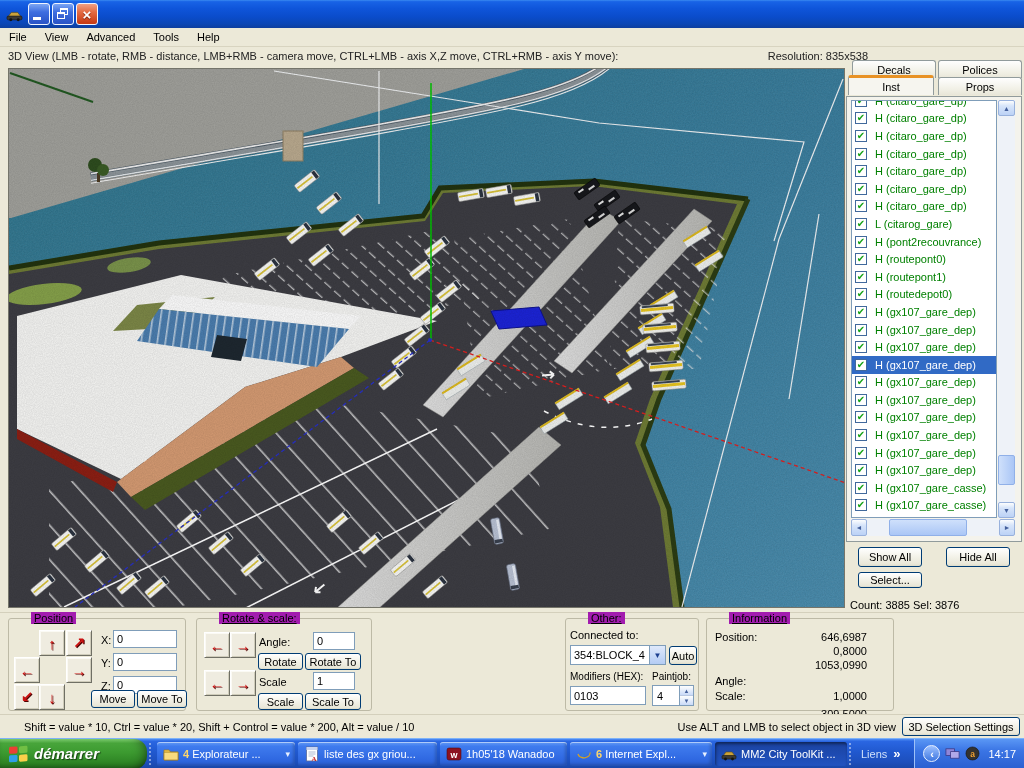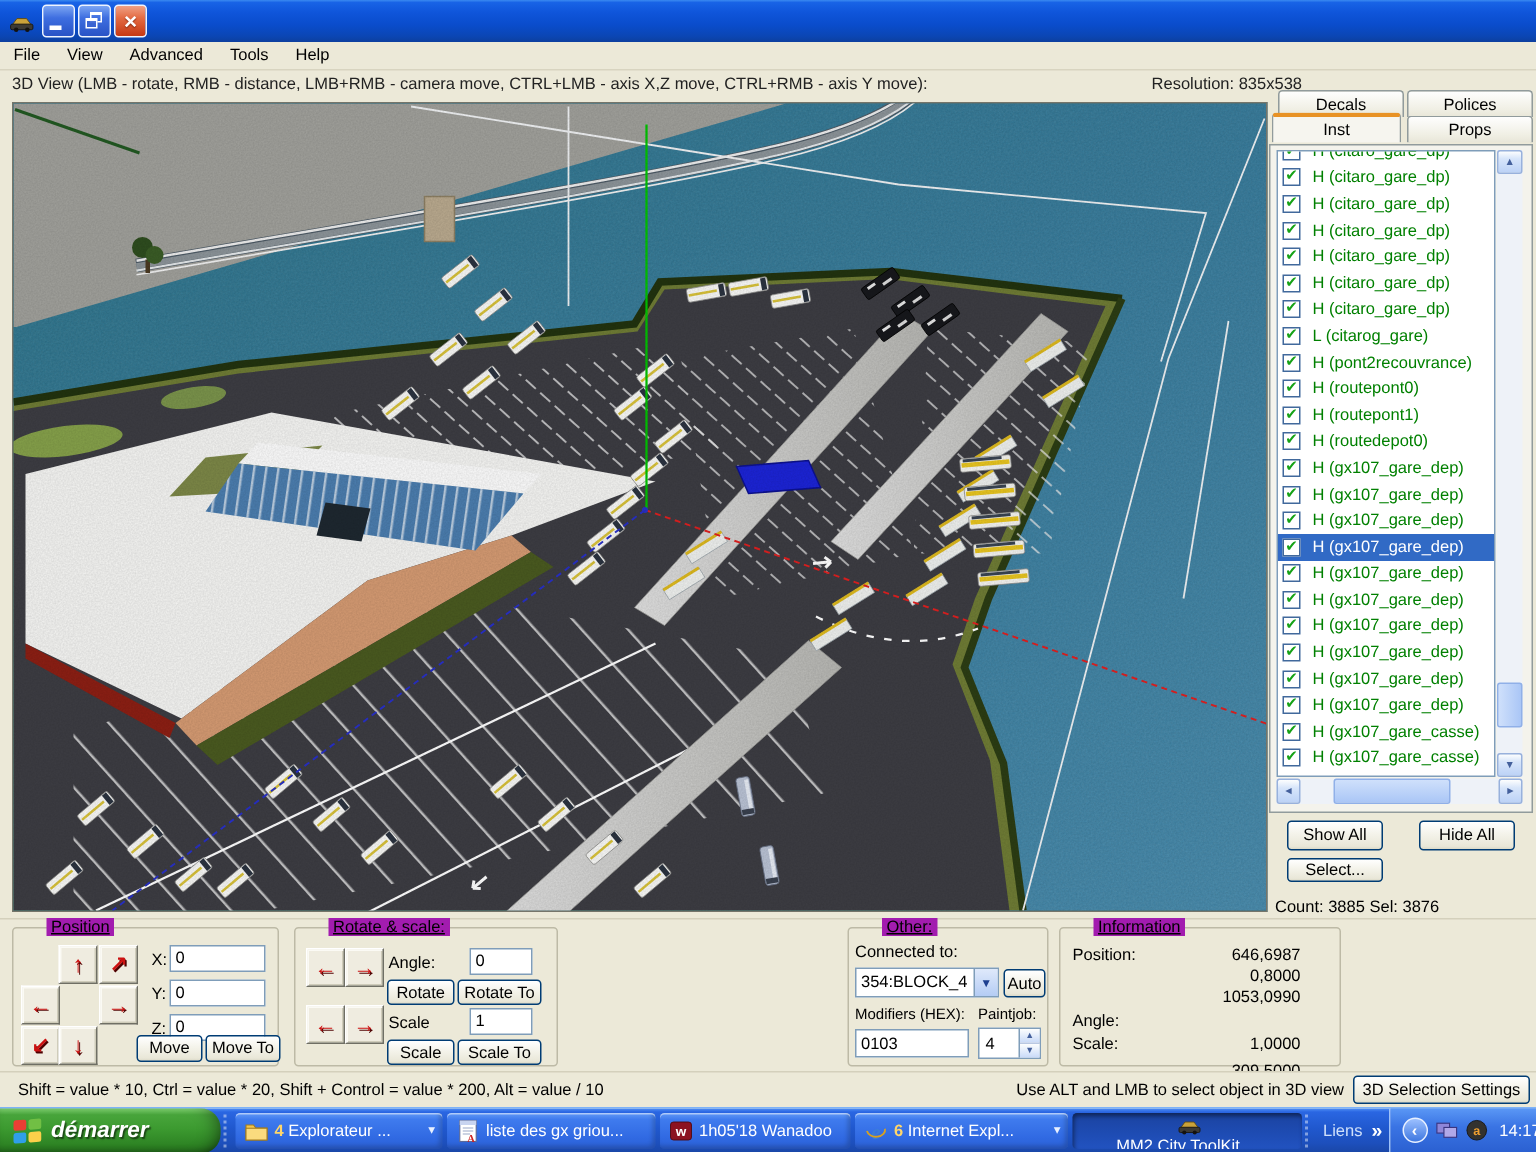--- a/index.html
+++ b/index.html
@@ -91,21 +91,21 @@
   .combo .cval { flex:1; padding-left:3px; white-space:nowrap; overflow:hidden; }
   .combo .carr { width:16px; align-self:stretch; border-left:1px solid #7f9db9; color:#1d3f8f; font-size:8px;
     background:linear-gradient(180deg,#dfe9fb,#b4ccf4); display:flex; align-items:center; justify-content:center; }
   .spin { position:absolute; border:1px solid #7f9db9; background:#fff; display:flex; }
   .spin .sval { flex:1; padding-left:4px; display:flex; align-items:center; }
   .spin .sarrs { width:14px; display:flex; flex-direction:column; border-left:1px solid #7f9db9; }
   .inf-val { position:absolute; right:26px; }
 
   
   .statusbar { position:absolute; left:0; top:714px; width:1024px; height:24px; background:#ECE9D8; border-top:1px solid #d4d0bc; }
-  .st-left { position:absolute; left:12px; top:6px; }
+  .st-left { position:absolute; left:24px; top:6px; }
   .st-hint { position:absolute; right:128px; top:6px; }
   .btn-3dsel { position:absolute; right:4px; top:2px; width:118px; height:19px; }
 
   
   .taskbar { position:absolute; left:0; top:738px; width:1024px; height:30px;
     background:linear-gradient(180deg,#4f8ef5 0%,#2a66e2 8%,#2058ce 45%,#1d4fbc 80%,#1a47a8 100%);
     border-top:1px solid #7db2f8; display:flex; align-items:center; }
   .startbtn { height:30px; width:147px; flex:none; display:flex; align-items:center; gap:5px; padding-left:8px;
     background:linear-gradient(180deg,#7ed06f 0%,#48a53b 14%,#3c9a30 45%,#2e8424 80%,#246d1d 100%);
     border-radius:0 13px 13px 0; box-shadow:inset -10px 0 12px -8px rgba(0,0,0,.45), inset 0 -4px 6px -4px rgba(0,0,0,.4);
@@ -604,21 +604,21 @@
         </div>
         <div class="tbtn" style="width: 142px;">
           <span class="tbi"><svg viewBox="0 0 16 16" width="16" height="16">
               <text x="8" y="13" font-size="14" font-style="italic" font-weight="bold" fill="#3b7cd8" text-anchor="middle" font-family="Liberation Serif, serif">e</text>
               <path d="M2 8 a6 4.5 0 1 0 12 -1.5" stroke="#d9a21e" stroke-width="1.2" fill="none"></path>
             </svg></span>
           <span class="cnt">6</span>
           <span>Internet Expl...</span>
           <span class="dd">▾</span>
         </div>
-        <div class="tbtn active" style="width: 153px; flex-direction: column;">
+        <div class="tbtn active" style="width: 132px;">
           <span class="tbi"><svg viewBox="0 0 16 16" width="16" height="16">
               <path d="M2 10 l3-4 h6 l3 4z" fill="#caa23a" stroke="#5d4a16" stroke-width=".6"></path>
               <rect x="1" y="9.5" width="14" height="3.5" rx="1" fill="#3d3a33" stroke="#191713" stroke-width=".6"></rect>
               <circle cx="4.5" cy="13" r="1.4" fill="#14120e"></circle>
               <circle cx="11.5" cy="13" r="1.4" fill="#14120e"></circle>
             </svg></span>
           <span>MM2 City ToolKit ...</span>
         </div>
       </div>
     <div class="tb-sep"></div>

